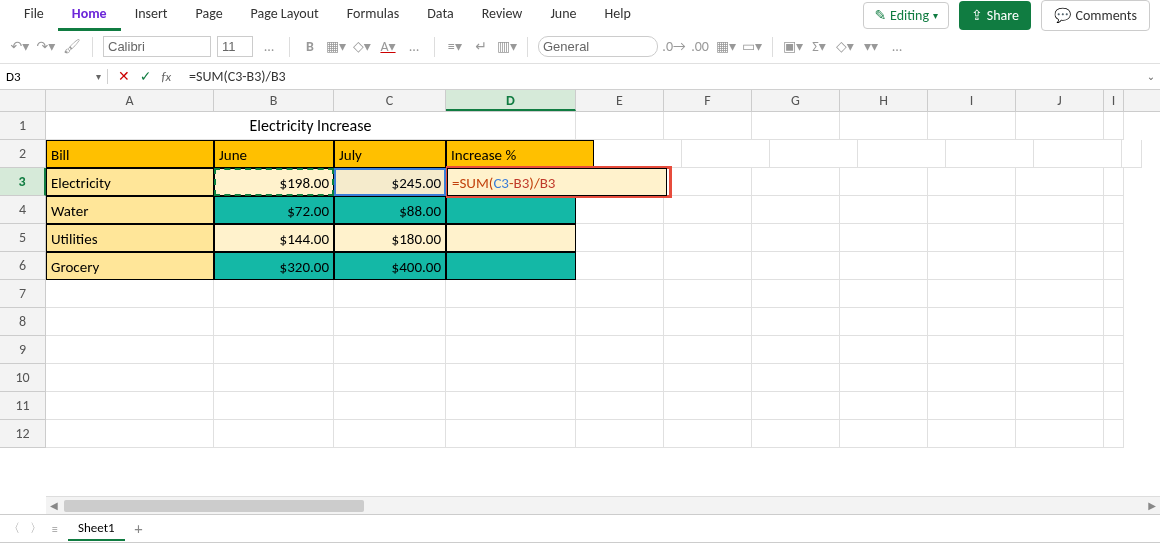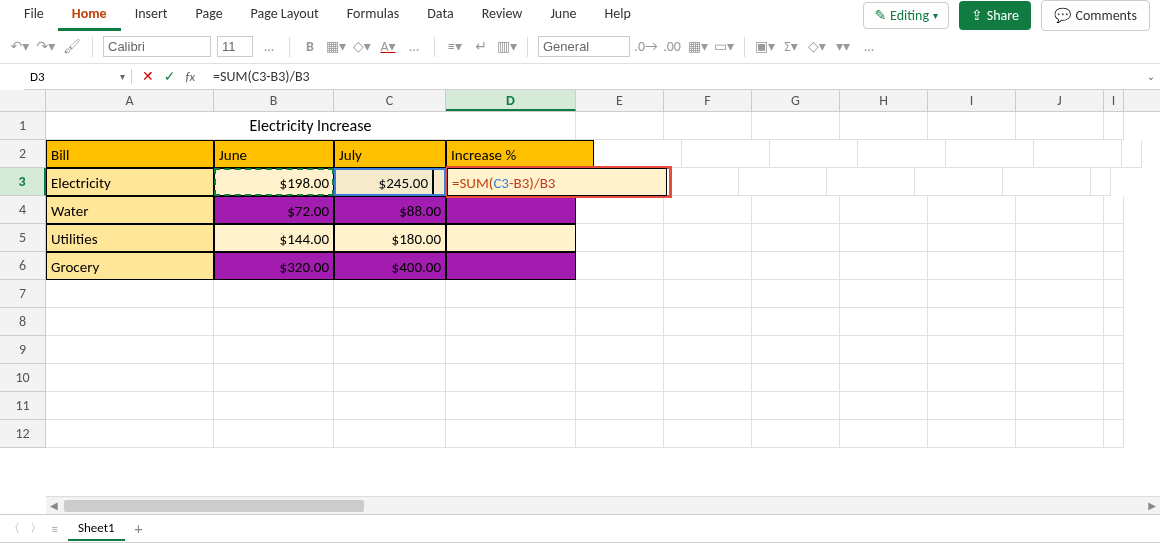--- a/index.html
+++ b/index.html
@@ -1,37 +1,37 @@
 <!DOCTYPE html>
 <html><head>
 <meta charset="utf-8">
 <style>
   * { box-sizing: border-box; margin: 0; padding: 0; }
   body { font-family: "Segoe UI", Calibri, Arial, sans-serif; font-size: 14px; background: #fff; width: 1160px; height: 543px; overflow: hidden; position: relative; }
   
   
   .ribbon-tabs { display: flex; align-items: center; height: 30px; padding: 0 10px; gap: 0; }
   .ribbon-tabs .tab { padding: 6px 14px; font-size: 14px; color: #333; cursor: pointer; border-bottom: 3px solid transparent; }
-  .ribbon-tabs .tab.active { border-bottom-color: #107c41; font-weight: 600; color: #c2410c; }
+  .ribbon-tabs .tab.active { border-bottom-color: #107c41; font-weight: 600; color: #6d28d9; }
   .ribbon-tabs .right { margin-left: auto; display: flex; gap: 10px; align-items: center; }
   .editing-btn { border: 1px solid #ccc; padding: 4px 10px; border-radius: 4px; display: flex; align-items: center; gap: 4px; color: #107c41; font-size: 14px; }
   .share-btn { background: #107c41; color: #fff; padding: 6px 12px; border-radius: 4px; display: flex; align-items: center; gap: 4px; font-size: 14px; }
   .comments-btn { border: 1px solid #ccc; padding: 6px 12px; border-radius: 4px; display: flex; align-items: center; gap: 4px; font-size: 14px; color: #333; }
   
   
   .toolbar { display: flex; align-items: center; height: 34px; padding: 0 10px; gap: 6px; color: #999; border-bottom: 1px solid #e0e0e0; }
   .toolbar .sep { width: 1px; height: 20px; background: #ddd; margin: 0 4px; }
   .toolbar select, .toolbar .combo { border: 1px solid #ccc; font-size: 13px; padding: 2px 4px; color: #666; background: #fff; }
   .font-combo { width: 108px; }
   .size-combo { width: 36px; }
-  .num-combo { width: 92px; }
+  .num-combo { width: 120px; border-radius: 10px; }
   .iconbtn { width: 20px; height: 20px; display: inline-flex; align-items: center; justify-content: center; font-size: 14px; color: #999; }
   
   
-  .formula-row { display: flex; align-items: center; height: 26px; border-bottom: 1px solid #d0d0d0; margin-left: 24px; }
+  .formula-row { display: flex; align-items: center; height: 26px; border-bottom: 1px solid #d0d0d0; }
   .name-box { width: 108px; border-right: 1px solid #d0d0d0; display: flex; align-items: center; padding: 0 6px; font-size: 13px; }
   .name-box .chev { margin-left: auto; font-size: 10px; color: #666; }
   .fx-controls { display: flex; align-items: center; gap: 10px; padding: 0 10px; }
   .fx-cancel { color: #c00; font-size: 14px; }
   .fx-ok { color: #107c41; font-size: 14px; }
   .fx-label { font-style: italic; font-size: 13px; color: #666; }
   .formula-input { flex: 1; padding: 0 8px; font-size: 14px; color: #333; }
   .fx-expand { width: 18px; font-size: 10px; color: #666; text-align: center; }
   
   
@@ -40,21 +40,21 @@
   .corner { width: 46px; border-right: 1px solid #ccc; background: #f3f3f3; }
   .col-h { border-right: 1px solid #ccc; text-align: center; font-size: 14px; color: #555; line-height: 22px; }
   .col-h.sel { background: #d6ead9; border-bottom: 2px solid #107c41; font-weight: 600; color: #107c41; }
   .row { display: flex; height: 28px; }
   .row-h { width: 46px; border-right: 1px solid #ccc; border-bottom: 1px solid #ccc; background: #f3f3f3; text-align: center; font-size: 14px; color: #555; line-height: 28px; }
   .row-h.sel { background: #d6ead9; border-right: 2px solid #107c41; font-weight: 600; color: #107c41; }
   .cell { border-right: 1px solid #e0e0e0; border-bottom: 1px solid #e0e0e0; font-size: 15px; padding: 0 4px; line-height: 28px; overflow: hidden; white-space: nowrap; }
   .cell.hdr-dark { background: #ffc000; color: #000; border: 1px solid #000; }
   .cell.hdr-light { background: #ffe699; color: #000; border: 1px solid #000; }
   .cell.val-a { background: #fff2cc; border: 1px solid #000; }
-  .cell.val-b { background: #a21caf; border: 1px solid #000; }
+  .cell.val-b { background: #14b8a6; border: 1px solid #000; }
   .cell.right { text-align: right; }
   .merged-title { text-align: center; background: #fff; font-size: 16px; }
   
   
   .marching { position: absolute; border: 2px dashed #0a7f3f; pointer-events: none; }
   .sel-blue { position: absolute; border: 2px solid #3b7dd8; pointer-events: none; background: rgba(59,125,216,0.05); }
   .sel-red-outer { position: absolute; border: 3px solid #e74c3c; pointer-events: none; }
   .editing-cell { position: absolute; background: #fff2cc; border: 1px solid #000; font-size: 15px; padding: 0 4px; line-height: 28px; font-family: inherit; }
   .formula-text .fn { color: #c2410c; }
   .formula-text .c3 { color: #3b7dd8; }
@@ -190,21 +190,21 @@
     <div class="cell" style="width:88px"></div>
     <div class="cell" style="width:88px"></div>
     <div class="cell" style="width:88px"></div>
     <div class="cell" style="width:20px"></div>
   </div>
 
   <div class="row">
     <div class="row-h sel">3</div>
     <div class="cell hdr-light" style="width:168px">Electricity</div>
     <div class="cell val-a right" style="width:120px">$198.00</div>
-    <div class="cell val-a right" style="width:99px">$245.00</div>
+    <div class="cell val-a right" style="width:112px">$245.00</div>
     <div class="cell val-a" style="width:130px"></div>
     <div class="cell" style="width:88px"></div>
     <div class="cell" style="width:88px"></div>
     <div class="cell" style="width:88px"></div>
     <div class="cell" style="width:88px"></div>
     <div class="cell" style="width:88px"></div>
     <div class="cell" style="width:88px"></div>
     <div class="cell" style="width:20px"></div>
   </div>
 

